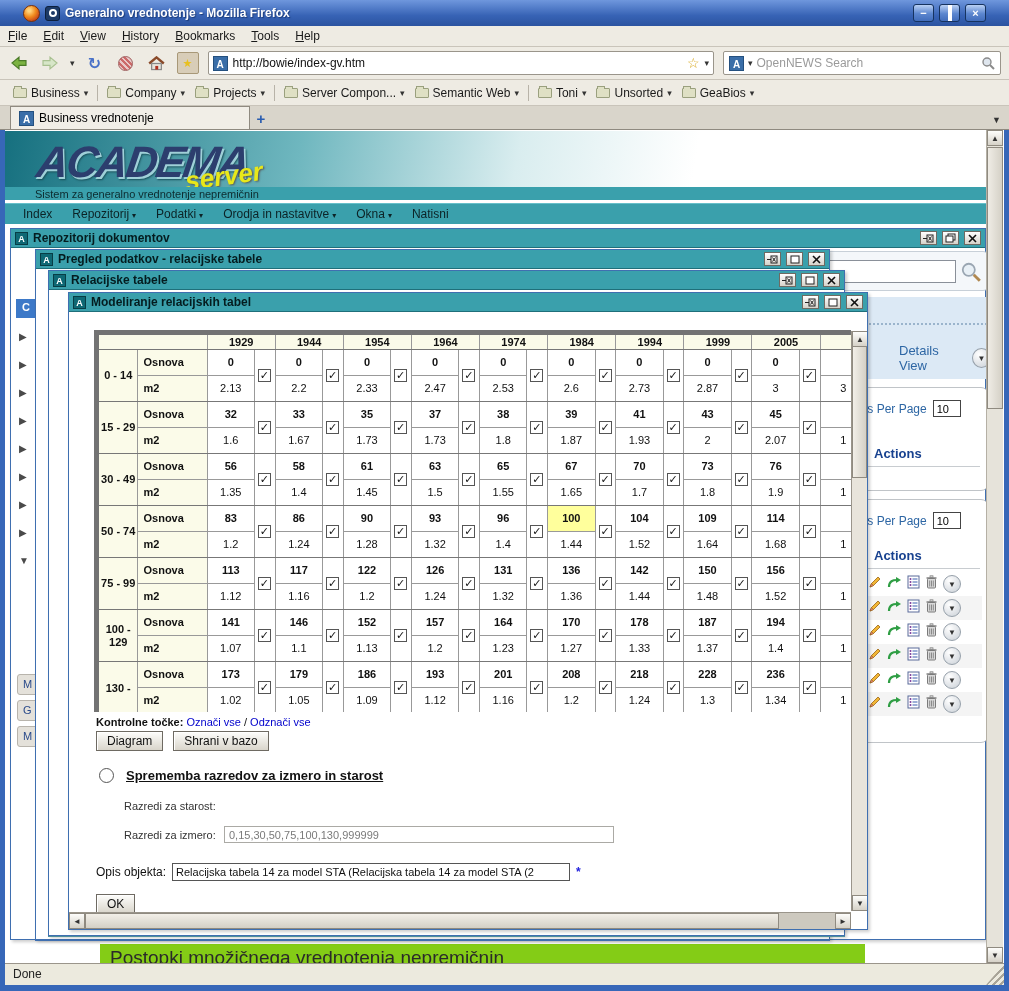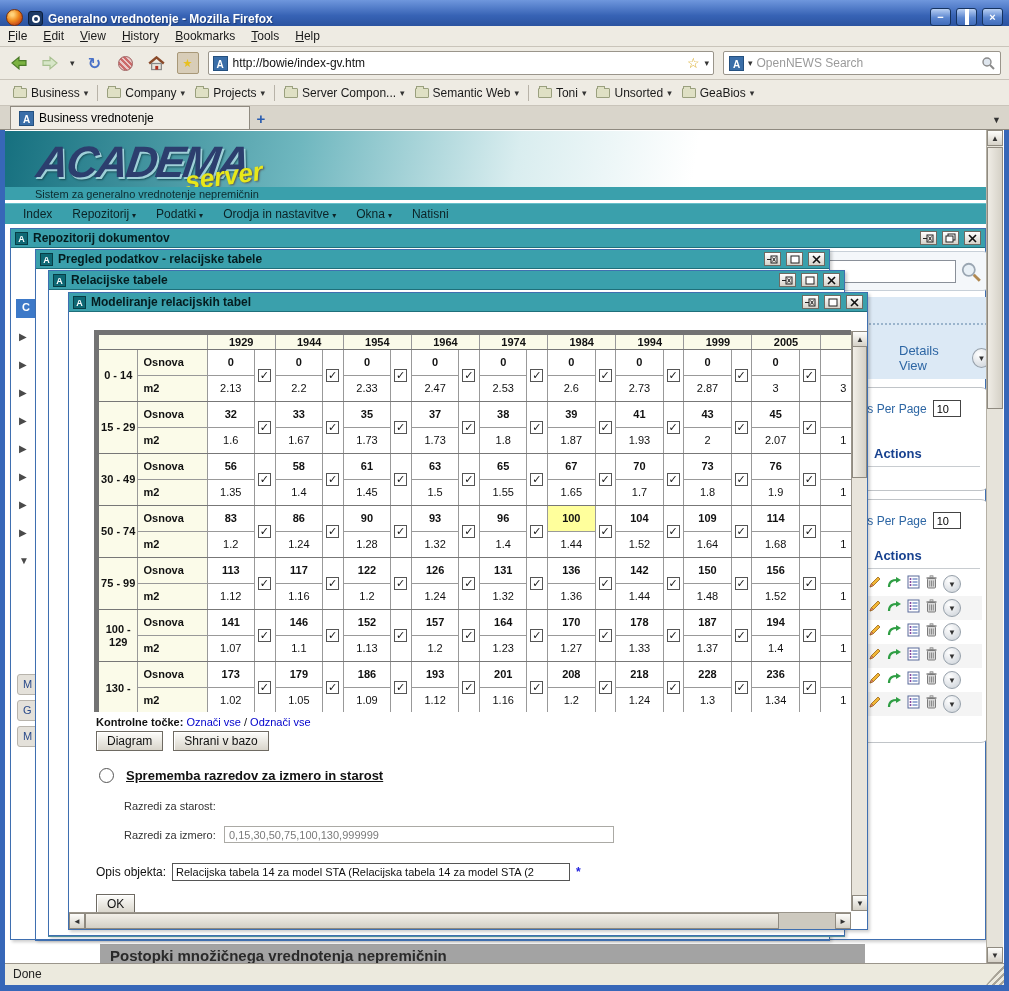--- a/index.html
+++ b/index.html
@@ -1,21 +1,21 @@
 <!DOCTYPE html>
 <html><head>
 <meta charset="utf-8">
 <style>
   html,body{margin:0;padding:0;background:#555;}
   *{box-sizing:border-box;font-family:"Liberation Sans","DejaVu Sans",sans-serif;}
   #screen{position:relative;width:1009px;height:991px;background:#3767b8;overflow:hidden;margin:0 auto;}
 
   
   .titlebar{position:absolute;left:0;top:0;width:100%;height:26px;
-    background:linear-gradient(#6f97dd,#3763b5 60%,#2b53a0);display:flex;align-items:flex-end;padding:0 6px;gap:5px;}
+    background:linear-gradient(#6f97dd,#3763b5 60%,#2b53a0);display:flex;align-items:center;padding:0 23px;gap:5px;}
   .titlebar .t-title{color:#fff;font-weight:bold;font-size:12px;flex:1;text-shadow:1px 1px 1px #1a3a77;}
   .ff-icon{width:17px;height:17px;border-radius:50%;
     background:radial-gradient(circle at 35% 30%,#ffd27a 10%,#f08a1d 45%,#c3421a 80%);border:1px solid #7a3009;}
   .doc-icon{width:15px;height:15px;border-radius:3px;background:#1d3a66;border:1px solid #0c1f3d;
     display:flex;align-items:center;justify-content:center;}
   .doc-icon span{width:8px;height:8px;border:2px solid #fff;border-radius:50%;display:block;}
   .tb-btn{width:21px;height:18px;border-radius:3px;border:1px solid #16335f;
     background:linear-gradient(#b9d0f4,#5b86cf 55%,#416dbb);color:#fff;font-size:11px;line-height:15px;
     text-align:center;font-weight:bold;}
   .tb-btn .box{width:8px;height:7px;border:2px solid #fff;margin:4px auto 0;}
@@ -59,22 +59,22 @@
     background:linear-gradient(100deg,#16707f 0%,#6fb7bf 30%,#d9edef 52%,#ffffff 70%);}
   .logo{position:absolute;left:32px;top:6px;font-size:44px;font-weight:bold;font-style:italic;color:#2c3e6e;
     letter-spacing:-2px;transform:skew(-8deg);text-shadow:2px 2px 0 #9fd0d8,3px 3px 2px #18505a;}
   .logo-script{position:absolute;left:180px;top:30px;font-size:26px;font-style:italic;font-weight:bold;color:#e8e81a;
     transform:rotate(-8deg);text-shadow:1px 1px 2px #555;}
   .acadsub{position:absolute;left:0;top:57px;width:982px;height:15px;background:#3aa0ac;color:#0d2b2f;
     font-size:11px;padding:1px 0 0 30px;border-bottom:2px solid #fff;}
   .appmenu{position:absolute;left:0;top:73px;width:982px;height:21px;background:#3aa0ac;border-top:1px solid #66c0ca;
     display:flex;align-items:center;gap:20px;padding:0 18px;font-size:12px;color:#0c2326;}
   .appmenu .caret{font-size:8px;margin-left:3px;color:#0c2326;}
-  .page-heading{position:absolute;left:95px;top:814px;width:765px;height:30px;background:#a3a3a3;
-    font-size:15px;font-weight:bold;color:#2a2a2a;padding:3px 10px;}
+  .page-heading{position:absolute;left:95px;top:814px;width:765px;height:30px;background:#84cc16;
+    font-size:19px;font-weight:normal;color:#2a2a2a;padding:3px 10px;}
 
   
   .pg-scroll{position:absolute;right:1px;top:0;width:17px;height:833px;background:#e6e3da;border-left:1px solid #b5b0a5;}
   .sb-btn{position:absolute;left:0;width:16px;height:16px;background:linear-gradient(#fdfdfb,#d6d2c8);
     border:1px solid #8f8a80;font-size:8px;color:#333;text-align:center;line-height:15px;}
   .pg-thumb{position:absolute;left:0;top:17px;width:16px;height:262px;background:linear-gradient(90deg,#efece5,#d4d0c6);
     border:1px solid #8f8a80;}
 
   
   .mdi{position:absolute;background:#fff;border:1px solid #3f6fb0;box-shadow:2px 2px 3px rgba(0,0,0,.2);}

